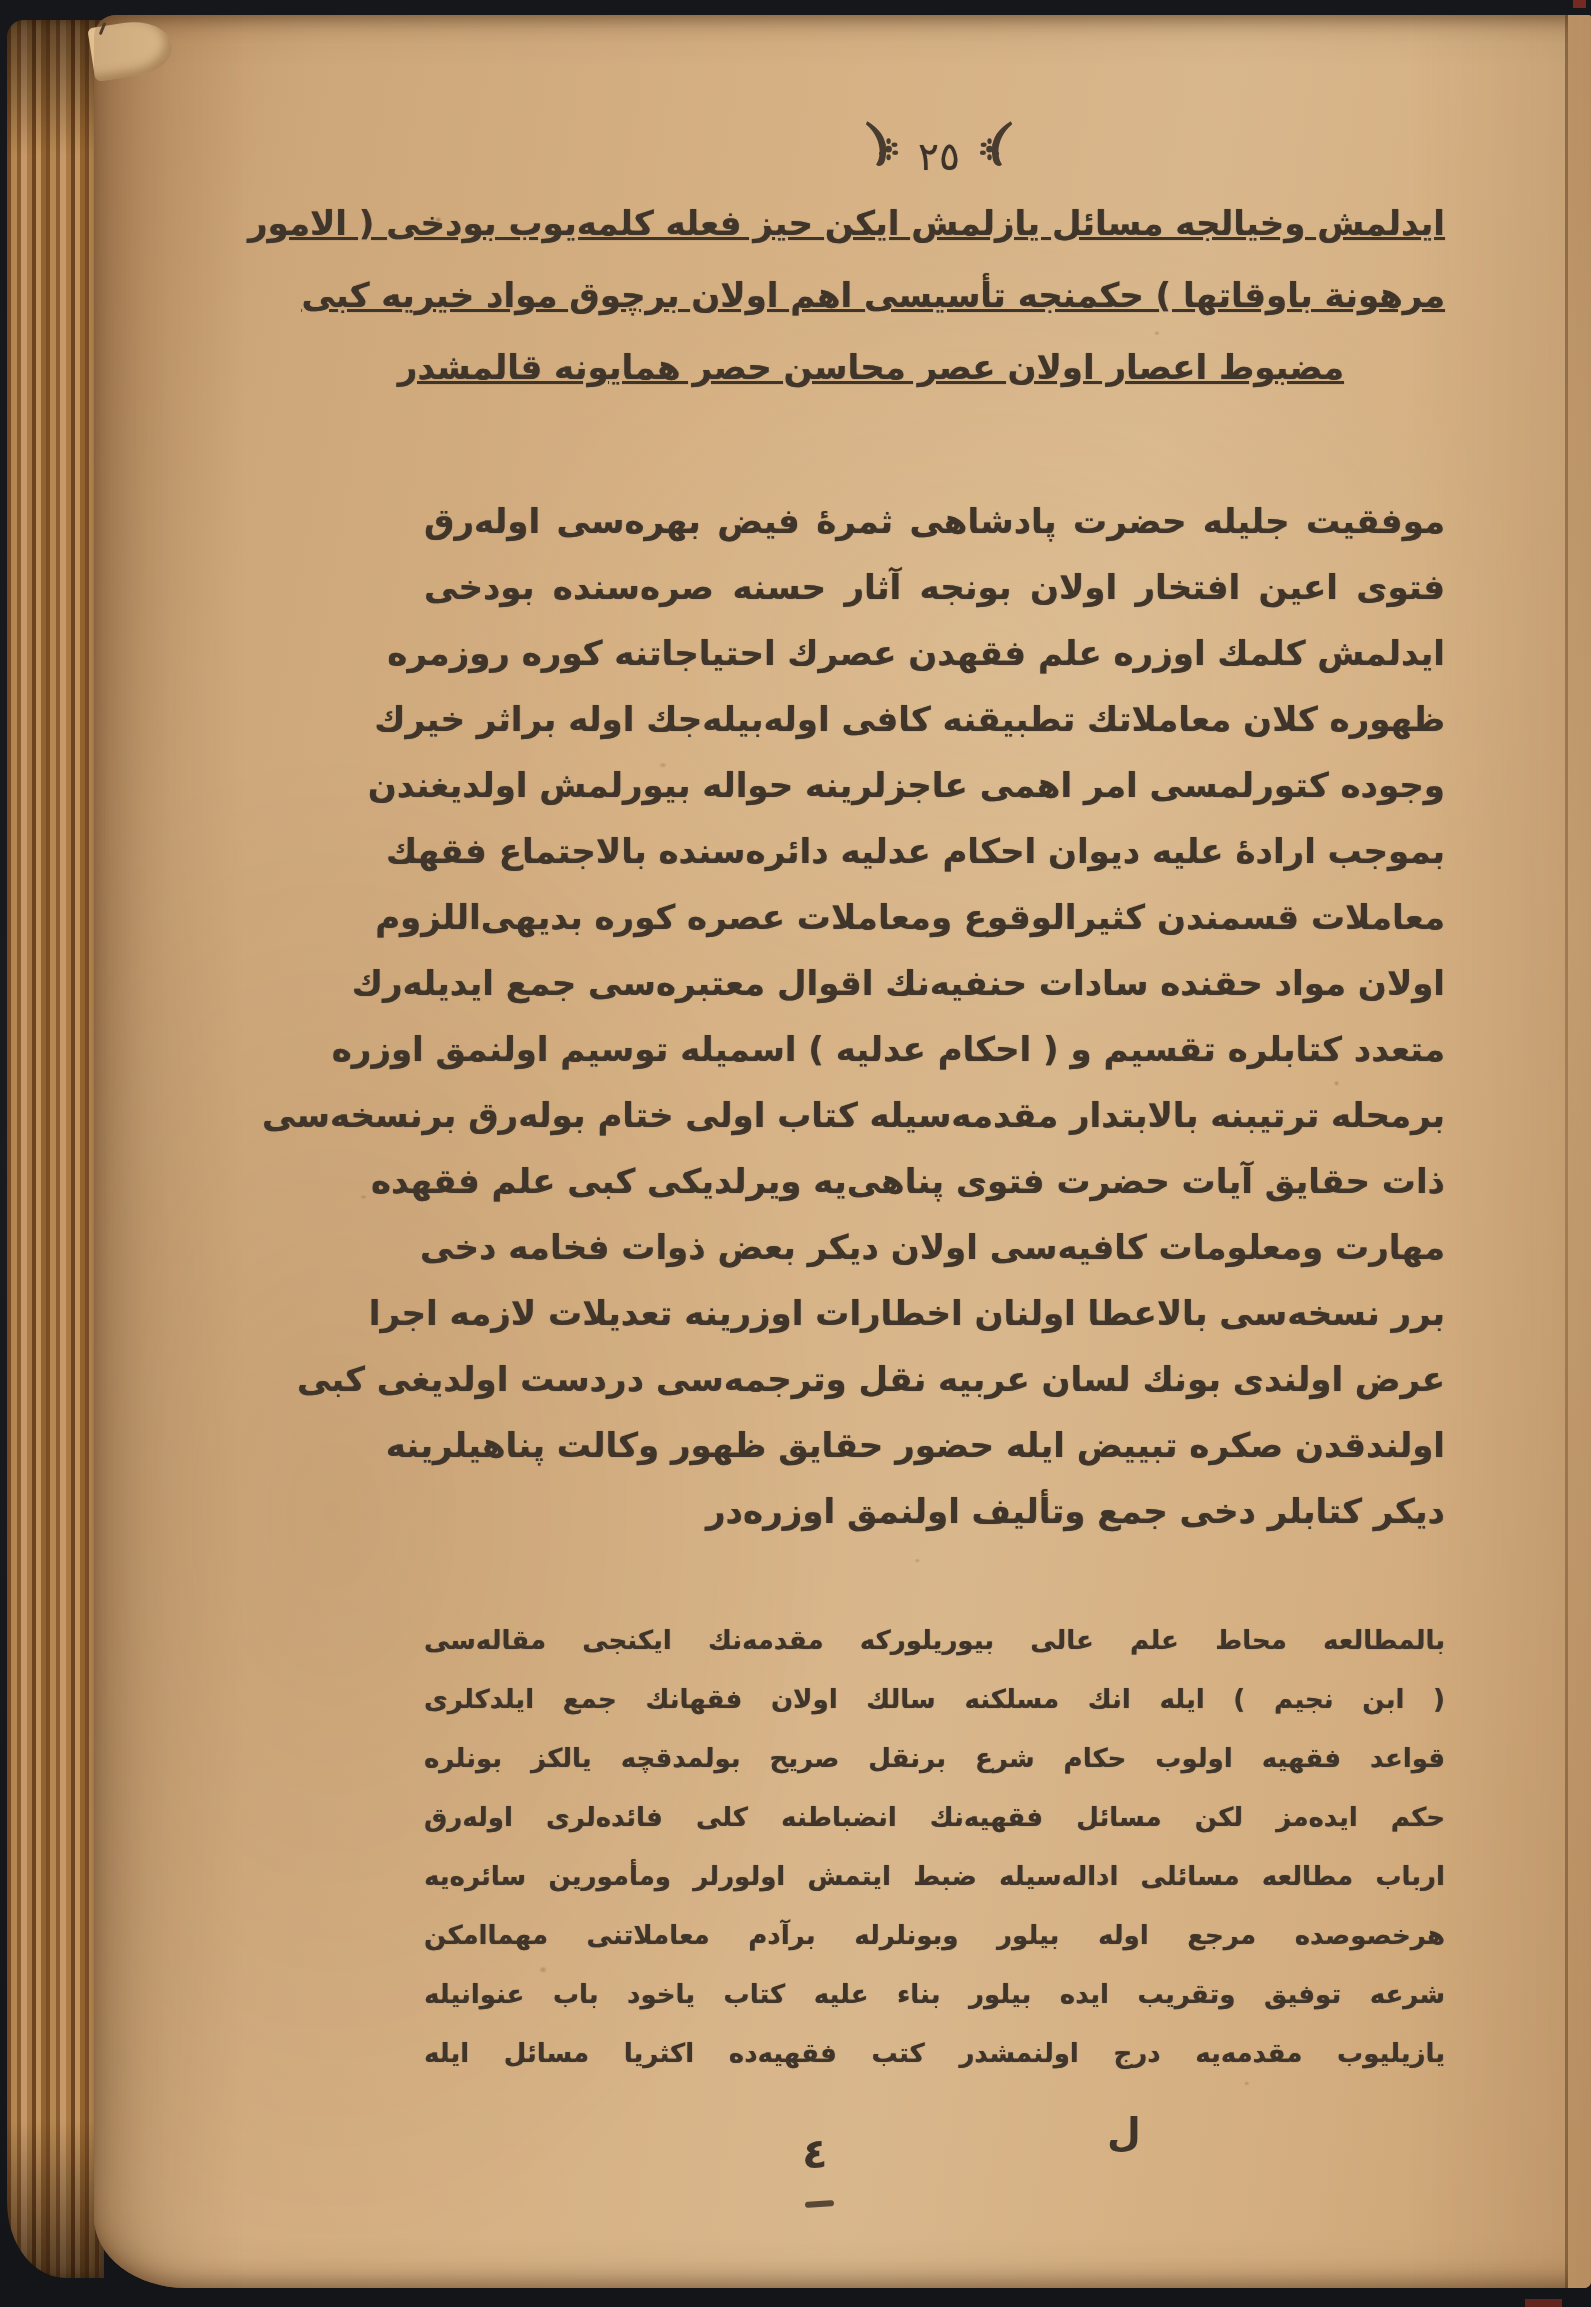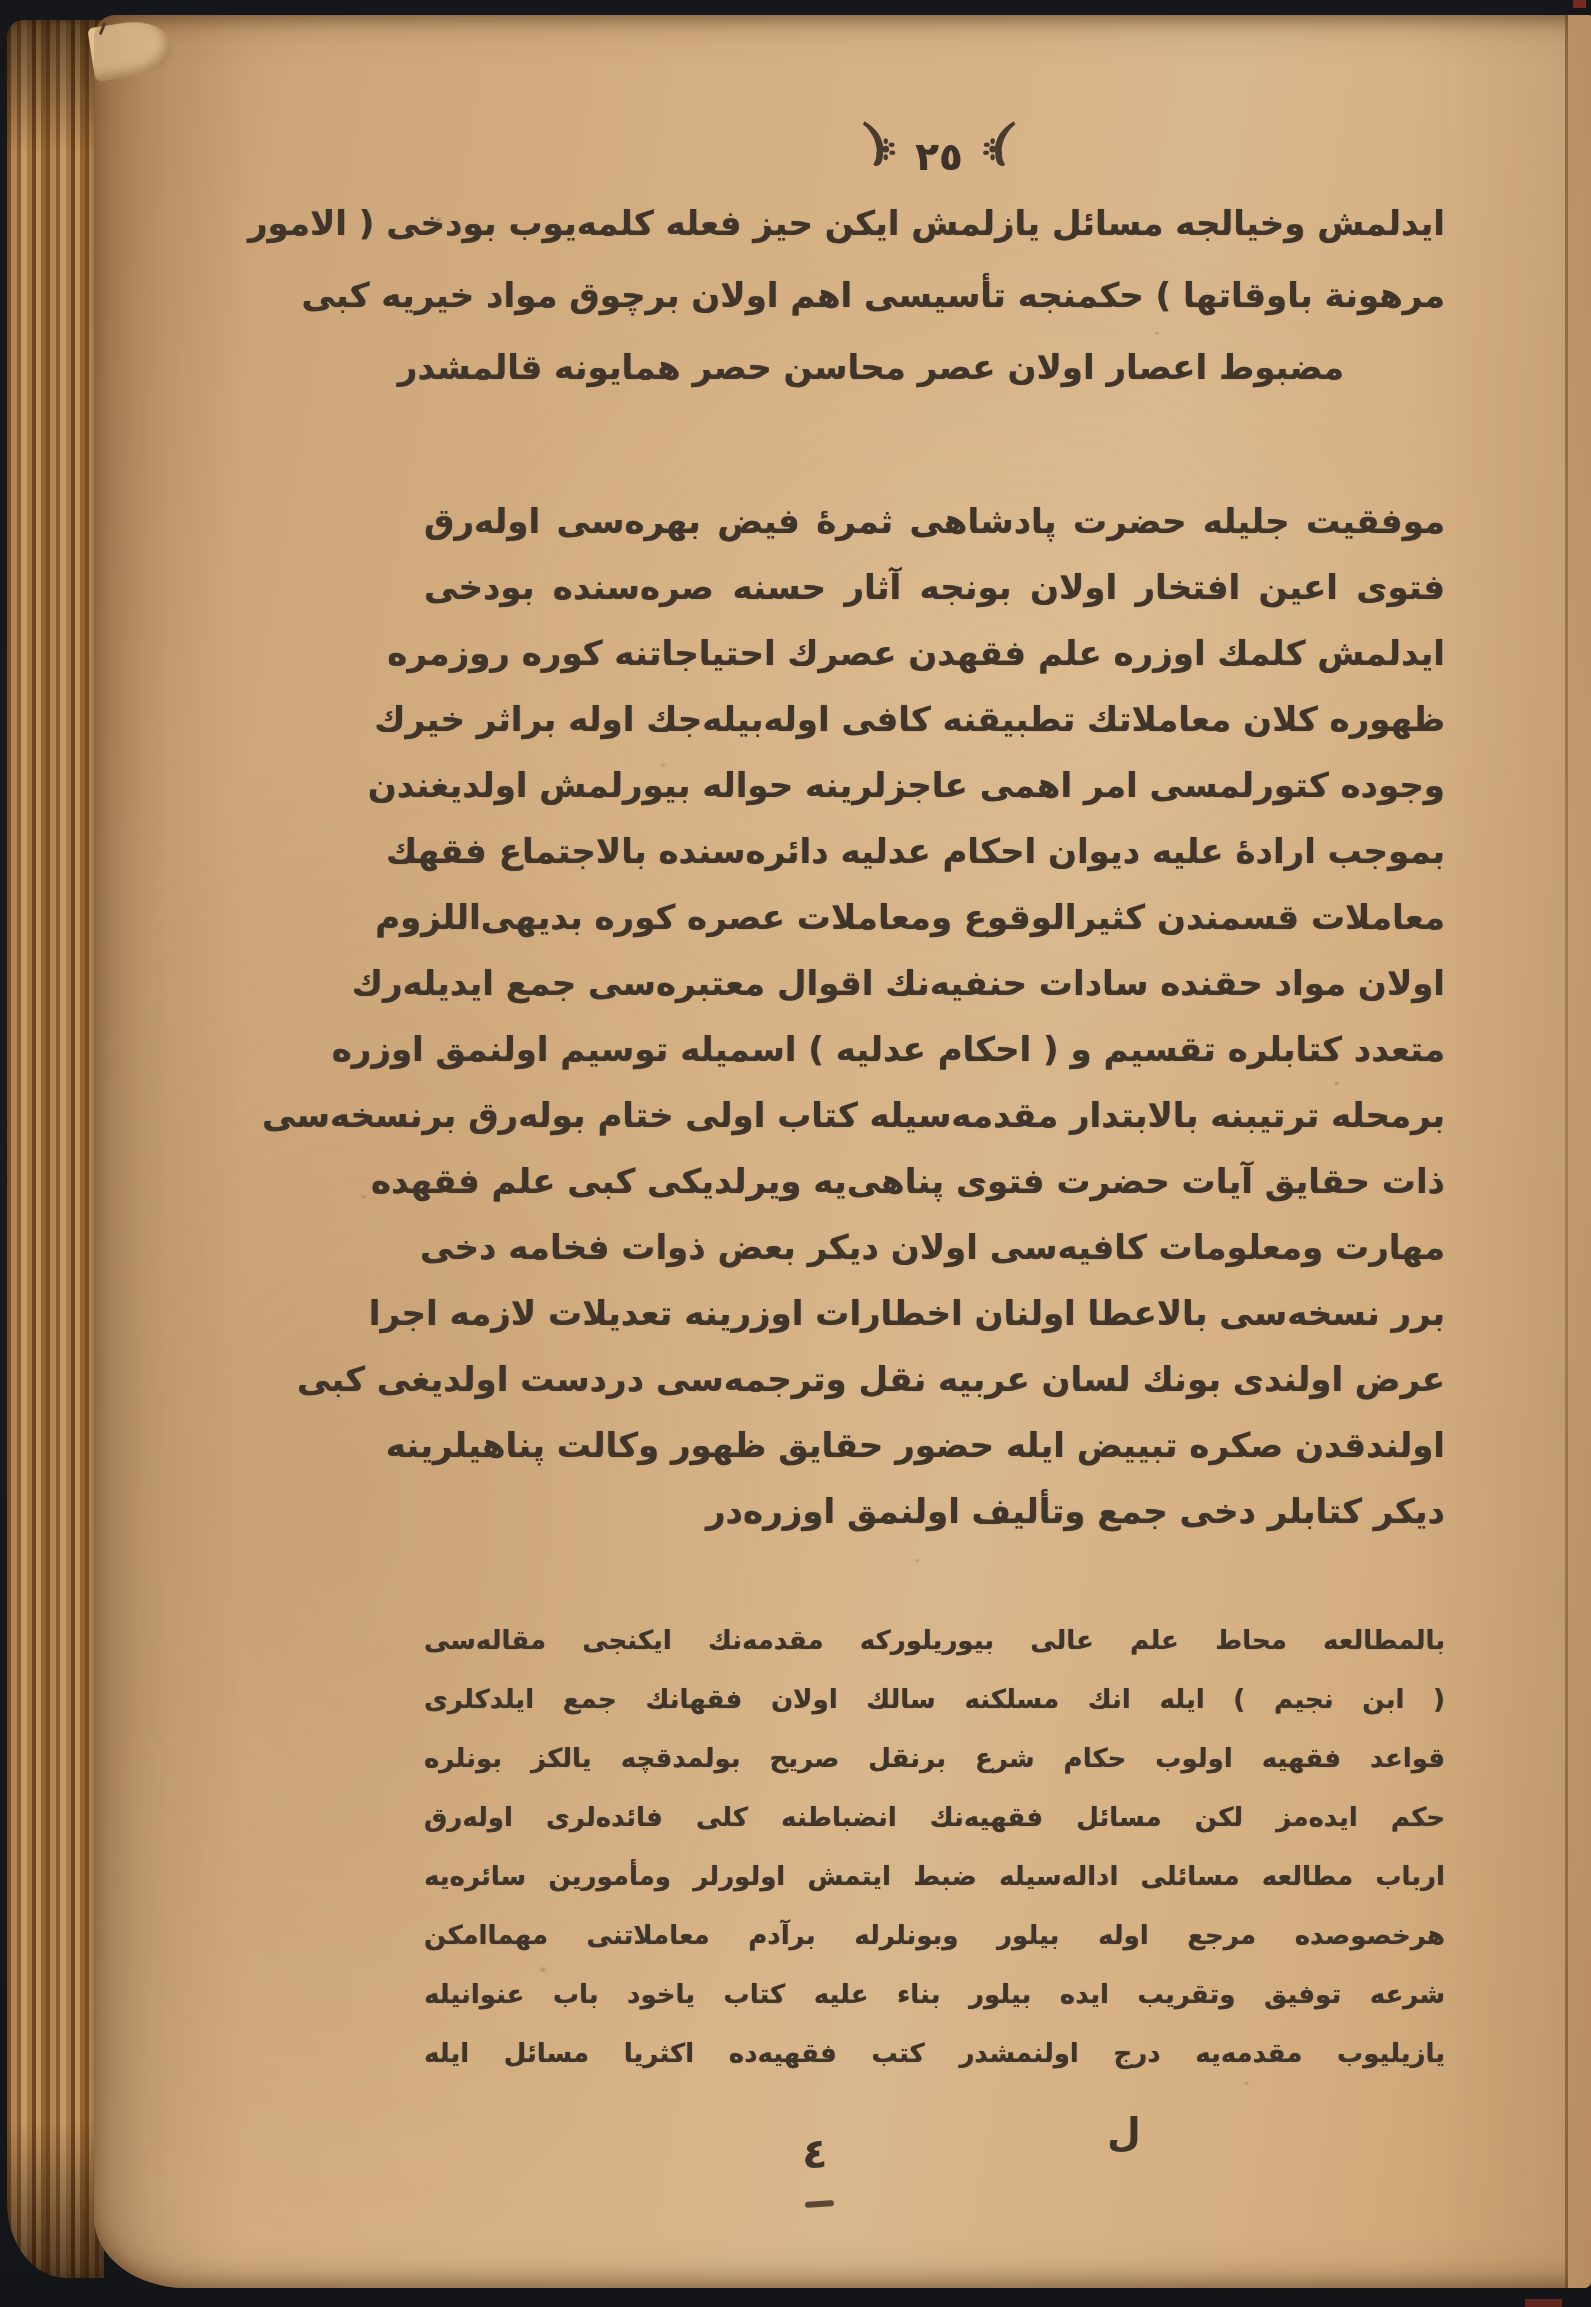--- a/index.html
+++ b/index.html
@@ -57,30 +57,30 @@
     border-radius:8.4px 85% 70% 10px;transform:rotate(-9deg);
     box-shadow:inset -6.7px -5.9px 10px rgba(120,80,40,.45);}
   .fleck{position:absolute;background:#4a3c2e;border-radius:2.5px;}
   
   .red-top{position:absolute;right:5px;top:0;width:13.4px;height:7.6px;background:#8c2f22;opacity:.8;}
   .red-bottom{position:absolute;right:28.6px;bottom:0;width:37px;height:8.4px;background:#7e2c20;opacity:.75;}
 
   
   .header{position:absolute;left:939px;top:108px;transform:translateX(-50%);
     display:flex;align-items:center;gap:17px;color:#3c322a;}
-  .page-number{font-size:39px;font-weight:bold;letter-spacing:1.7px;
+  .page-number{font-size:39px;font-weight:normal;letter-spacing:1.7px;
     text-shadow:0 0 0.8px rgba(60,48,34,.6);margin-top:26px;}
   .orn{width:44px;height:52px;}
   .orn svg{width:100%;height:100%;fill:#3c322a;opacity:.92;}
   .orn.right{transform:scaleX(-1);}
 
   
   .para{position:absolute;left:424px;width:1021px;direction:rtl;color:#3f352a;
     font-weight:bold;text-shadow:0 0 1px rgba(62,48,34,.55),0.4px 0.4px 0 rgba(62,48,34,.2);}
-  .p1{top:187px;font-size:34px;line-height:72px;}
+  .p1{top:187px;font-size:34px;line-height:72px;text-decoration:underline;}
   .p2{top:488px;font-size:34px;line-height:66px;}
   .p3{top:1611px;font-size:26px;line-height:59px;}
   .line{text-align:justify;text-align-last:justify;white-space:nowrap;overflow:visible;}
   .line.end{text-align:center;text-align-last:right;white-space:nowrap;}
   .line.inset{padding-right:101px;}
 
   
   .signature{position:absolute;left:802px;top:2129px;font-size:42px;font-weight:bold;color:#3f352a;}
   .sig-mark{position:absolute;left:805px;top:2201px;width:28.6px;height:5.9px;border-radius:3.4px;
     background:rgba(58,44,32,.8);transform:rotate(-4deg);}

